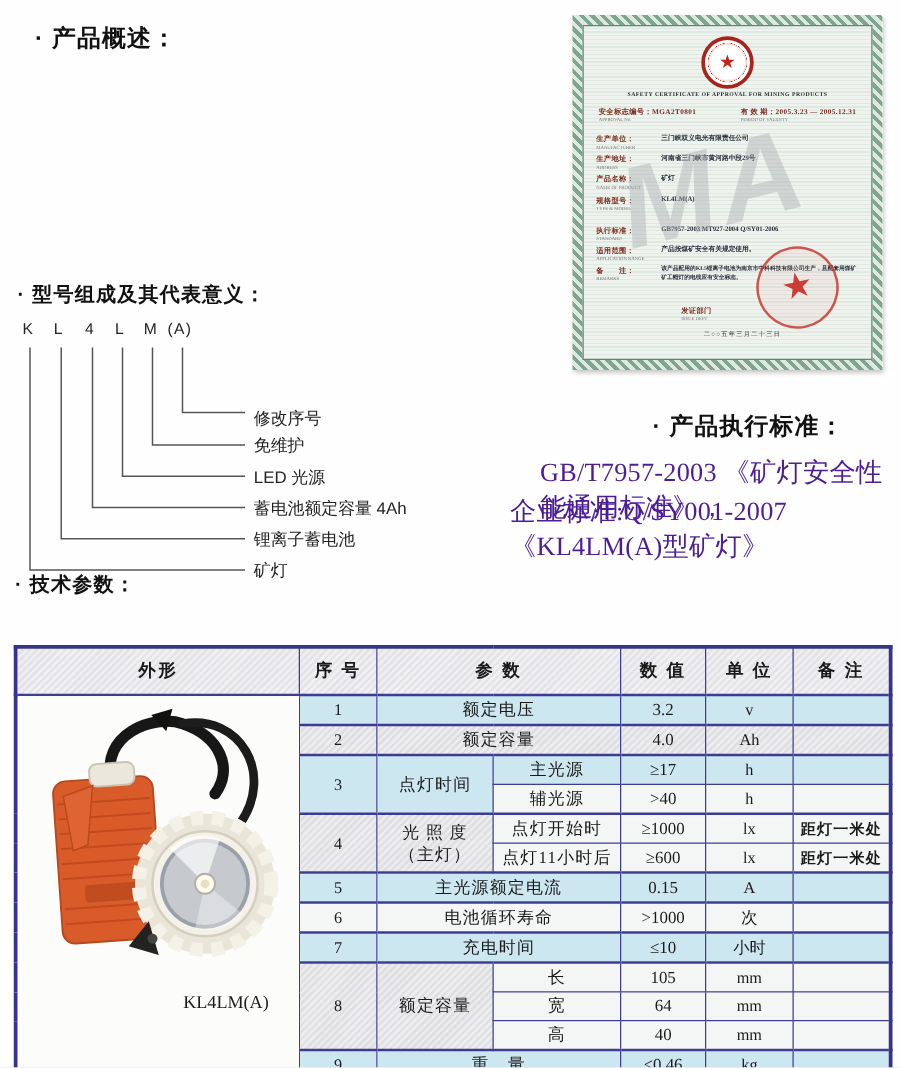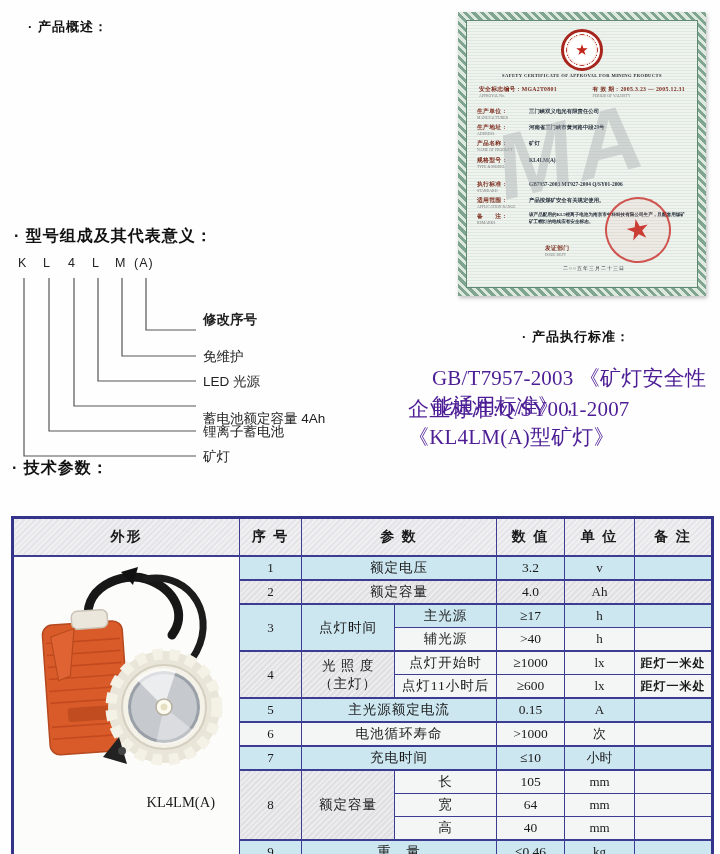--- a/index.html
+++ b/index.html
@@ -2,21 +2,21 @@
 <html><head>
 <meta charset="utf-8">
 <style>
   html,body{margin:0;padding:0;background:#e8e8e8;}
   .page{position:relative;width:720px;height:854px;background:#fefefe;overflow:hidden;
         font-family:"Liberation Serif","DejaVu Serif",serif;color:#1a1a1a;}
   .abs{position:absolute;}
 
   
   .h-bullet{font-family:"Liberation Sans","DejaVu Sans",sans-serif;font-weight:bold;color:#111;}
-  .h1{font-size:13px;letter-spacing:1px;}
+  .h1{font-size:19px;letter-spacing:1px;}
   .h2{font-size:16px;letter-spacing:1px;}
 
   
   .overview-body{width:442px;font-size:15.5px;line-height:32px;text-align:justify;
                  text-indent:2em;letter-spacing:.5px;color:#141414;}
 
   
   .cert{left:458px;top:12px;width:248px;height:284px;
         background:repeating-linear-gradient(45deg,#7fa591 0 3px,#dde9df 3px 6px);
         padding:8px;box-sizing:border-box;box-shadow:1px 2px 4px rgba(0,0,0,.25);}
@@ -180,24 +180,24 @@
     <g fill="none" stroke="#555" stroke-width="1.2">
       <polyline points="146,28 146,80 196,80"></polyline>
       <polyline points="122,28 122,106 196,106"></polyline>
       <polyline points="98,28 98,131 196,131"></polyline>
       <polyline points="74,28 74,156 196,156"></polyline>
       <polyline points="49,28 49,181 196,181"></polyline>
       <polyline points="24,28 24,206 196,206"></polyline>
     </g>
   </svg>
 
-  <div class="dg-label" style="top:311px;font-weight:bold;">修改序号</div>
+  <div class="dg-label" style="top:326px;">修改序号</div>
   <div class="dg-label" style="top:348px;">免维护</div>
   <div class="dg-label" style="top:373px;">LED 光源</div>
-  <div class="dg-label" style="top:410px;">蓄电池额定容量 4Ah</div>
+  <div class="dg-label" style="top:398px;">蓄电池额定容量 4Ah</div>
   <div class="dg-label" style="top:423px;">锂离子蓄电池</div>
   <div class="dg-label" style="top:448px;">矿灯</div>
 
   <div class="abs h-bullet h1" style="left:522px;top:328px;">· 产品执行标准：</div>
   <div class="abs std-line" style="left:432px;top:364px;">GB/T7957-2003 《矿灯安全性能通用标准》，</div>
   <div class="abs std-line" style="left:408px;top:395px;">企业标准:Q/SY001-2007 《KL4LM(A)型矿灯》</div>
 
   <div class="abs h-bullet h2" style="left:12px;top:458px;">· 技术参数：</div>
 
   <table class="tech">

